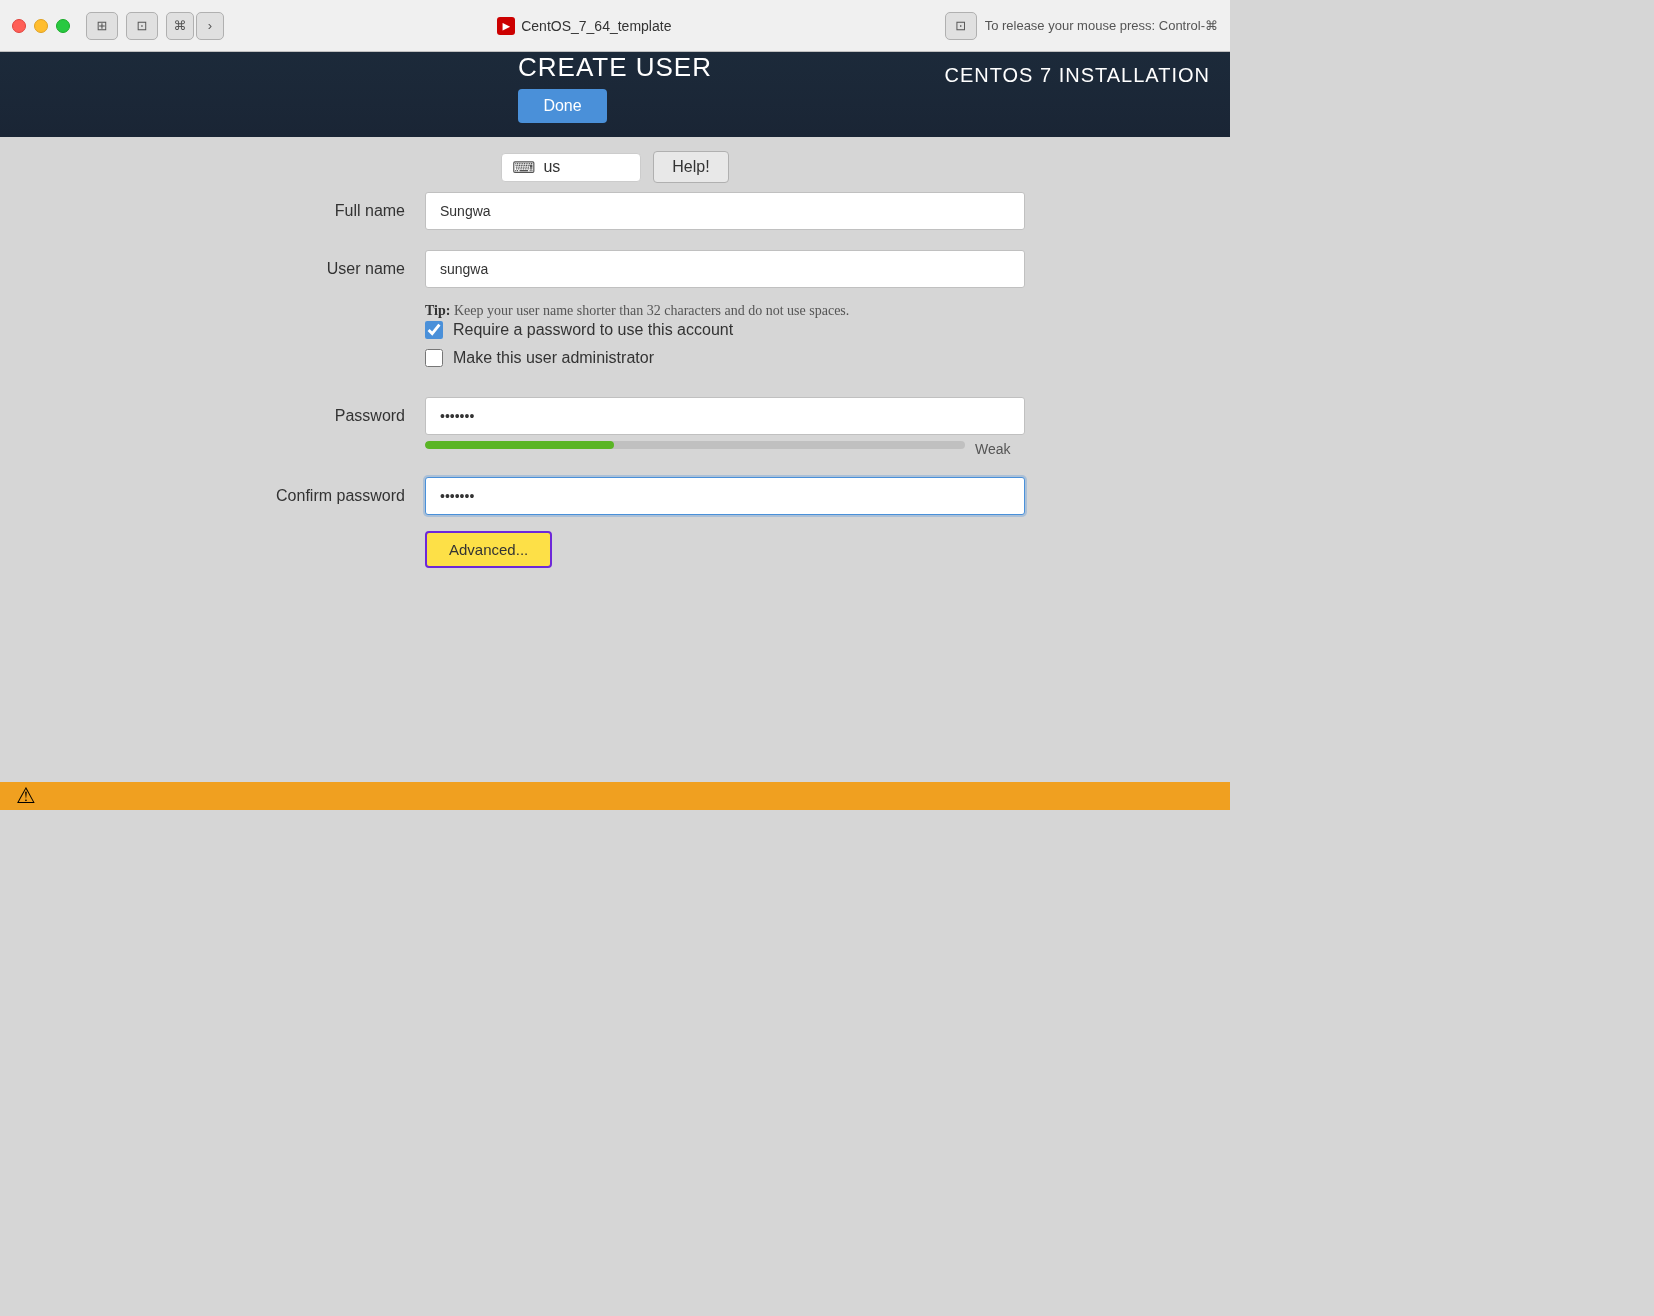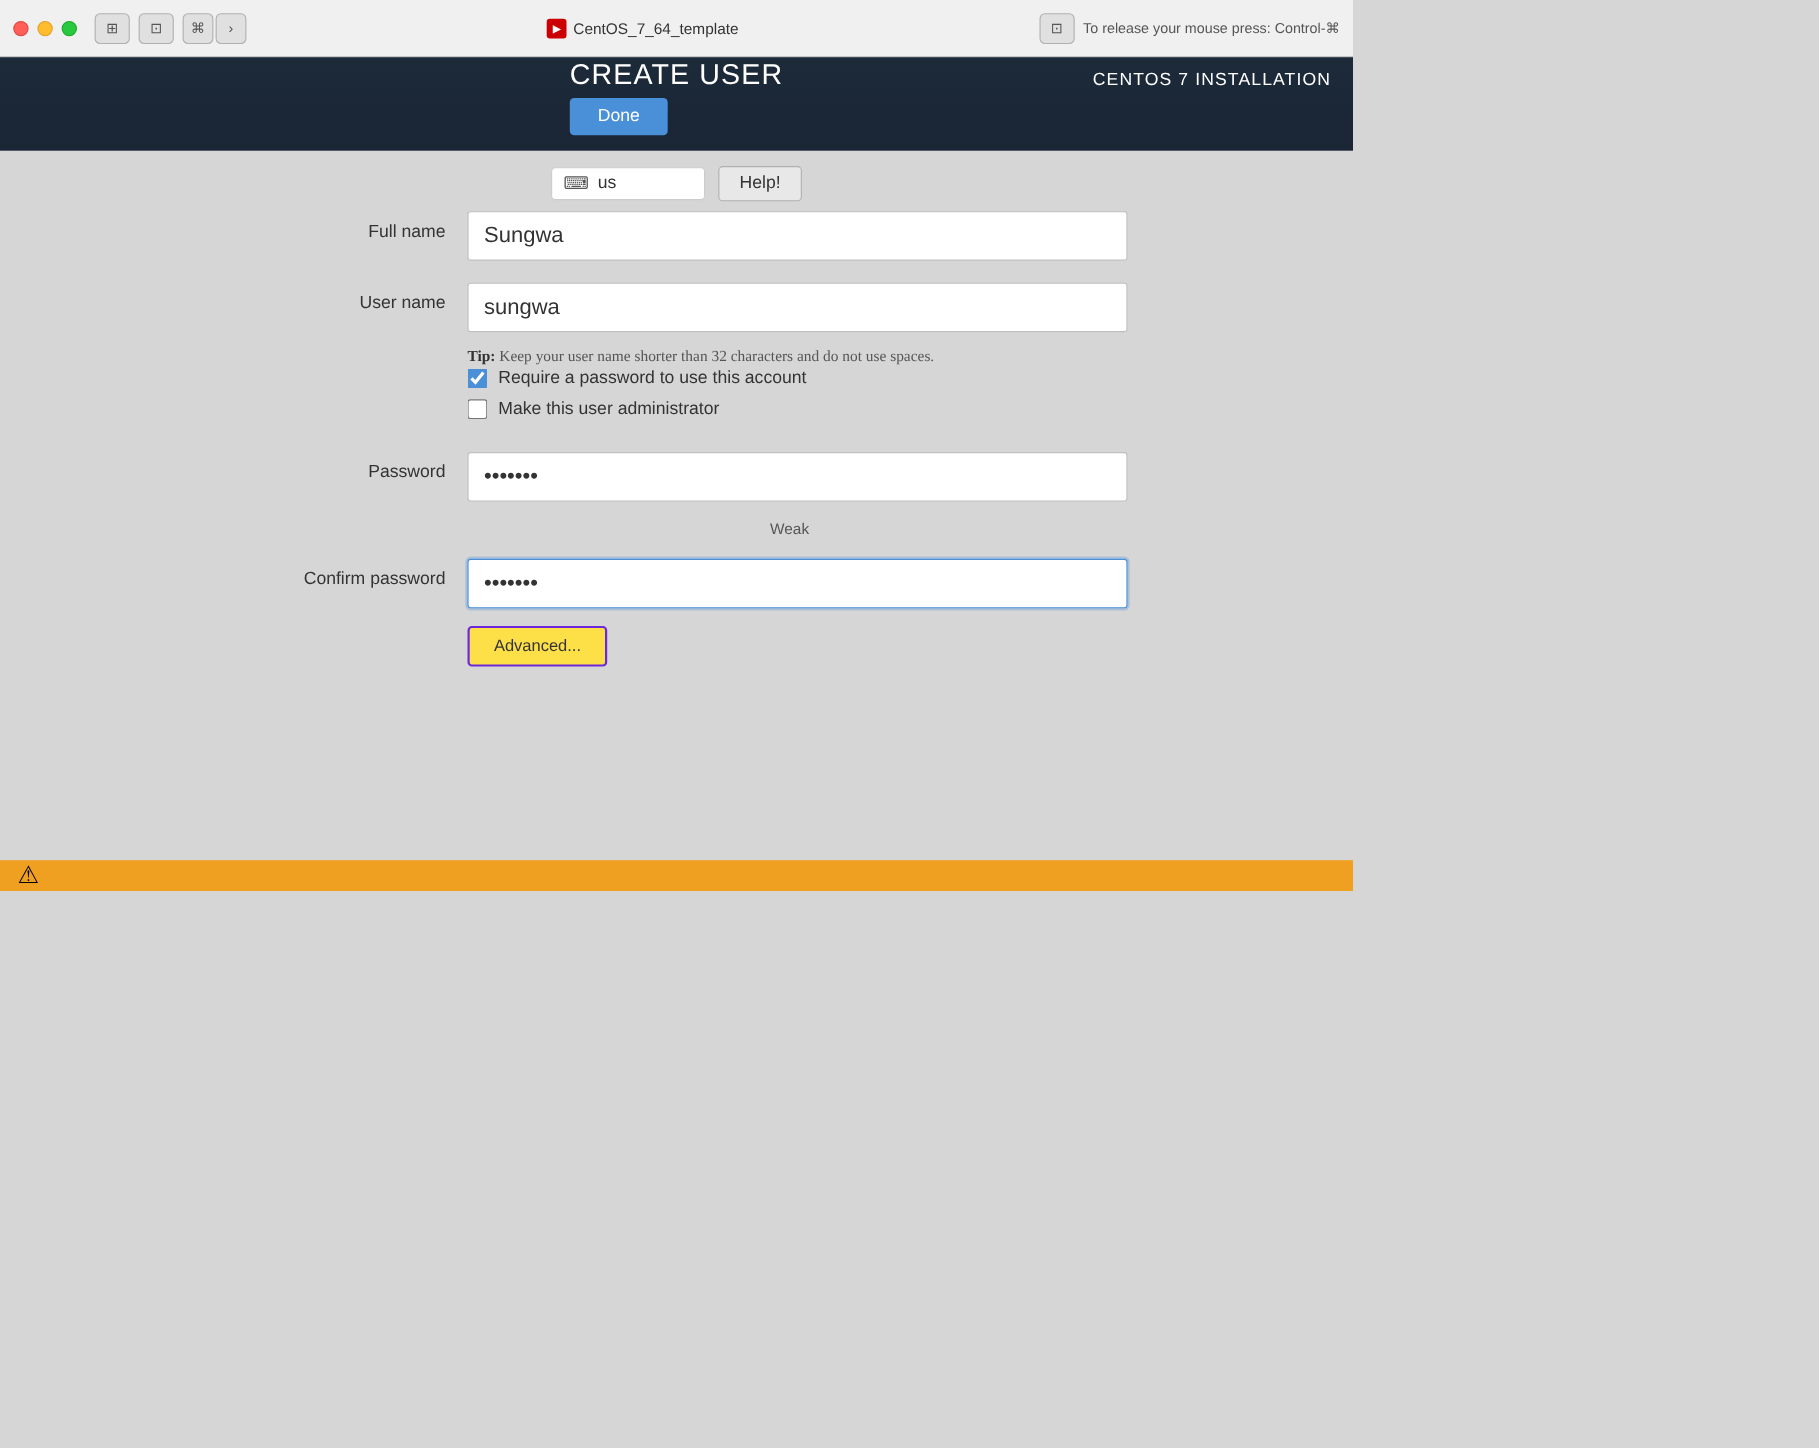--- a/index.html
+++ b/index.html
@@ -116,21 +116,21 @@
       cursor: pointer;
       width: 89px;
     }
     .header-right {
       display: flex;
       align-items: center;
       gap: 12px;
     }
     .installation-label {
       color: white;
-      font-size: 16px;
+      font-size: 20px;
       font-weight: 300;
       letter-spacing: 1px;
       text-transform: uppercase;
       position: absolute;
       right: 20px;
       top: 12px;
     }
     .keyboard-input {
       display: flex;
       align-items: center;
@@ -187,21 +187,21 @@
       font-size: 16px;
       color: #333;
       font-weight: 400;
     }
     .form-control {
       flex: 1;
     }
     .text-input {
       width: 100%;
       padding: 10px 14px;
-      font-size: 20px;
+      font-size: 14px;
       border: 1px solid #c0c0c0;
       border-radius: 3px;
       background: white;
       outline: none;
       color: #333;
     }
     .text-input.focused {
       border-color: #4a90d9;
       box-shadow: 0 0 0 2px rgba(74,144,217,0.3);
     }
@@ -229,24 +229,22 @@
       cursor: pointer;
       accent-color: #4a90d9;
     }
     .checkbox-label {
       font-size: 16px;
       color: #333;
     }
 
     .password-strength {
       display: flex;
-      align-items: center;
       margin-top: 6px;
       gap: 10px;
-      flex-direction: column;
     }
     .strength-bar-container {
       flex: 1;
       height: 8px;
       background: #c0c0c0;
       border-radius: 4px;
       overflow: hidden;
     }
     .strength-bar-fill {
       height: 100%;

